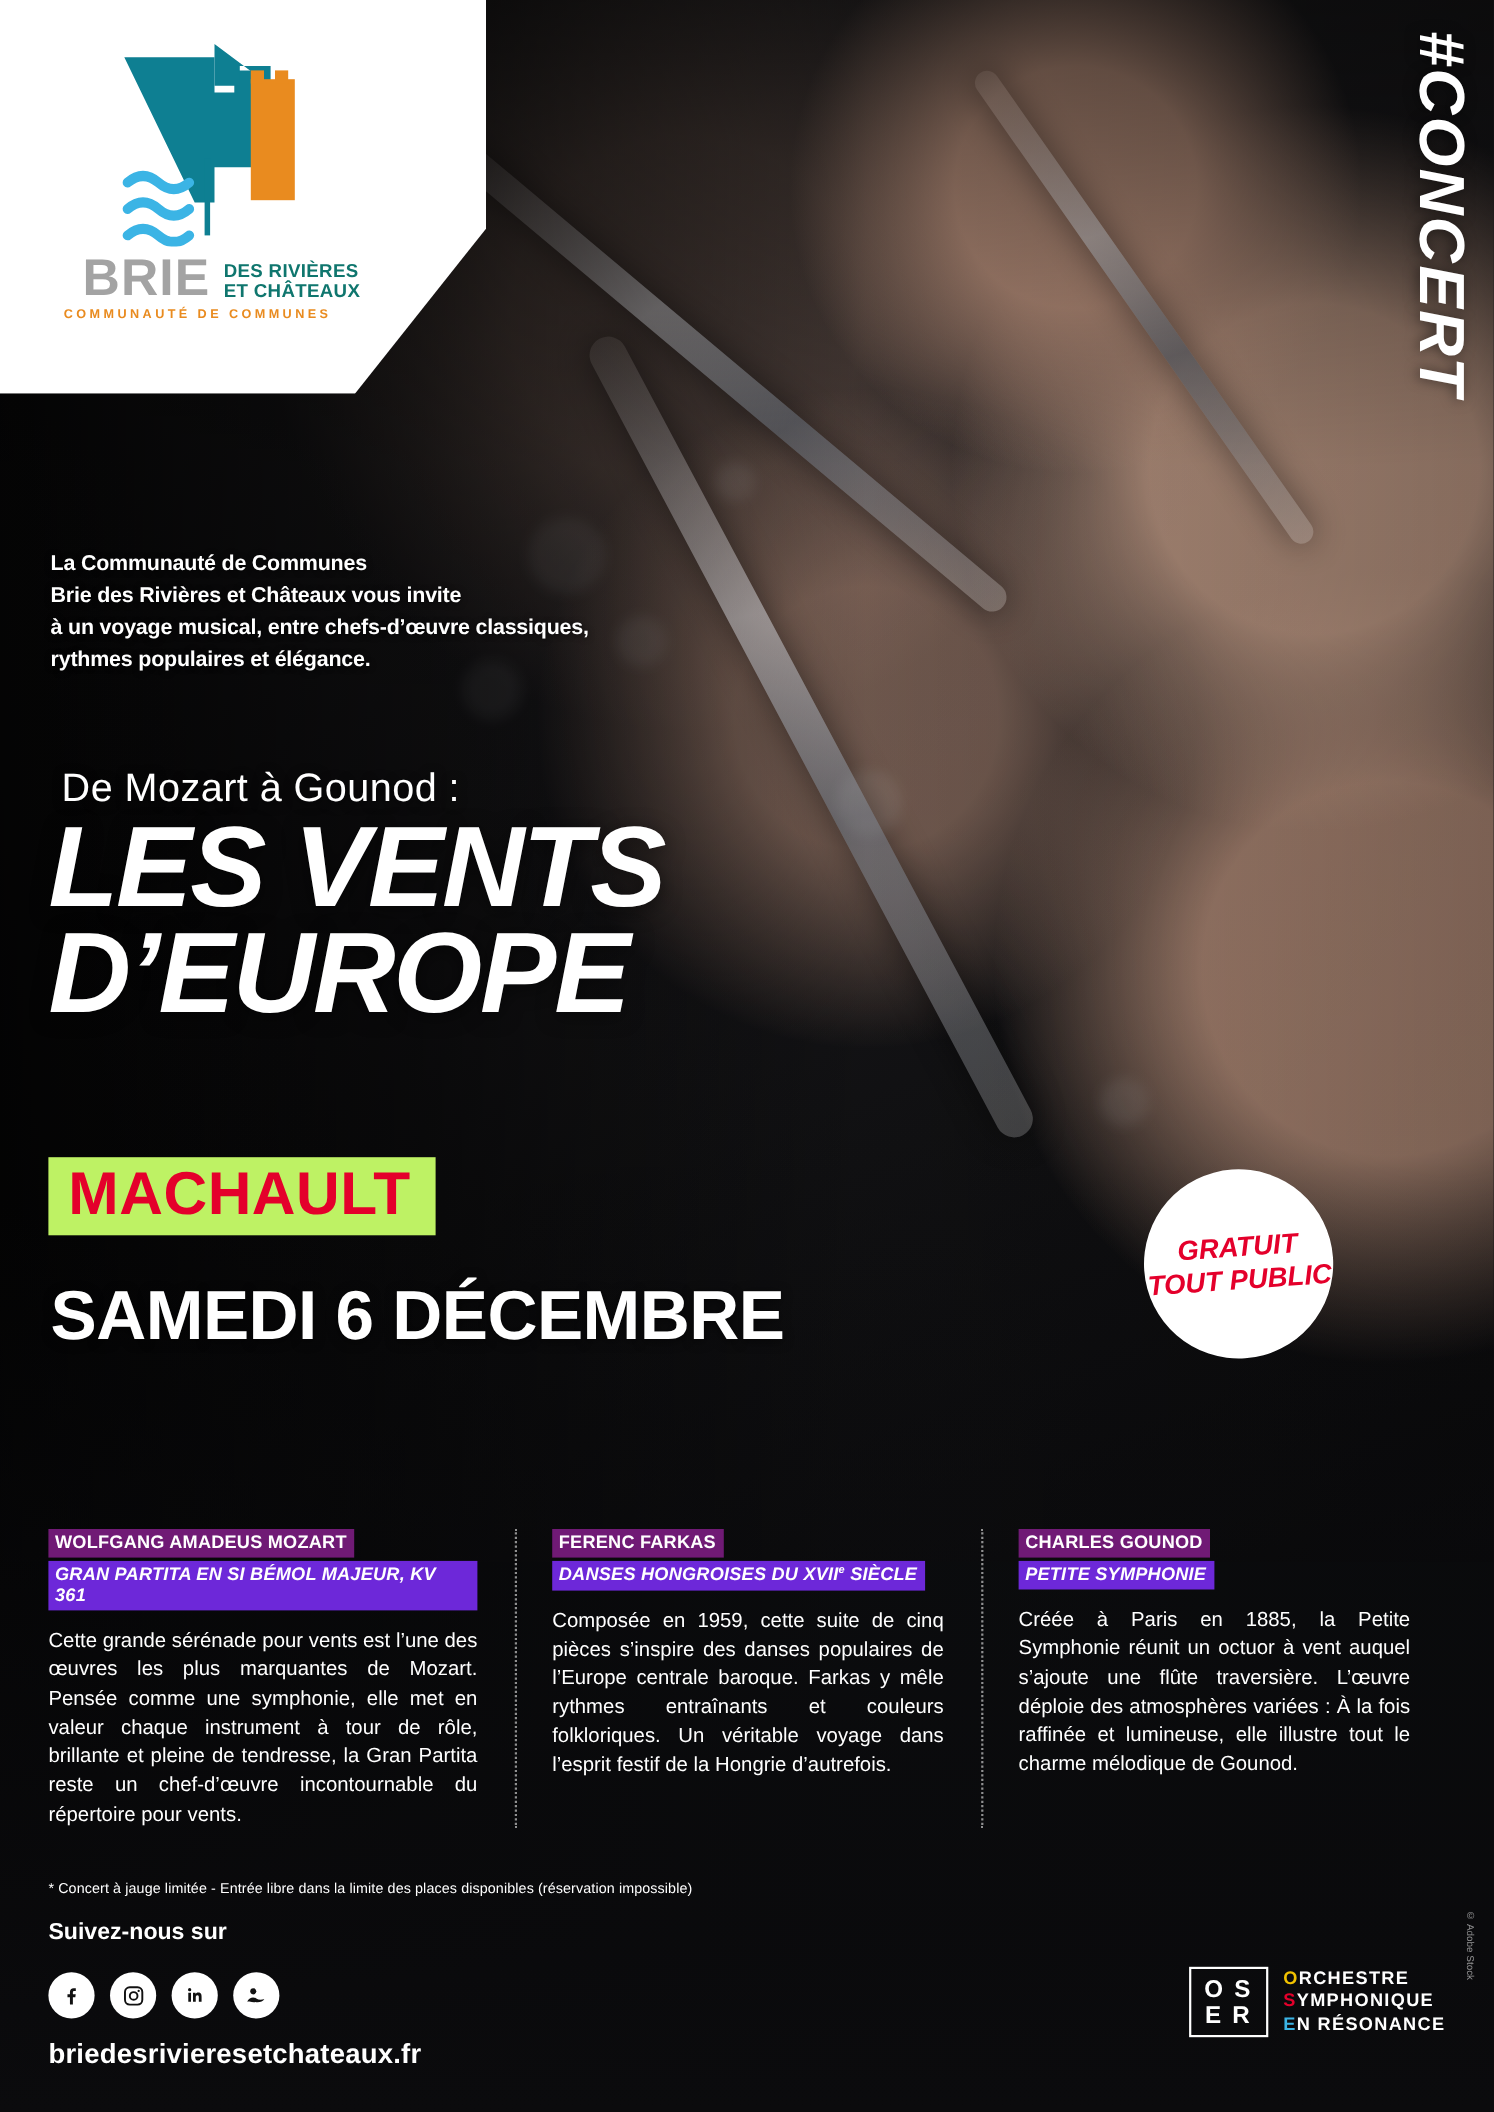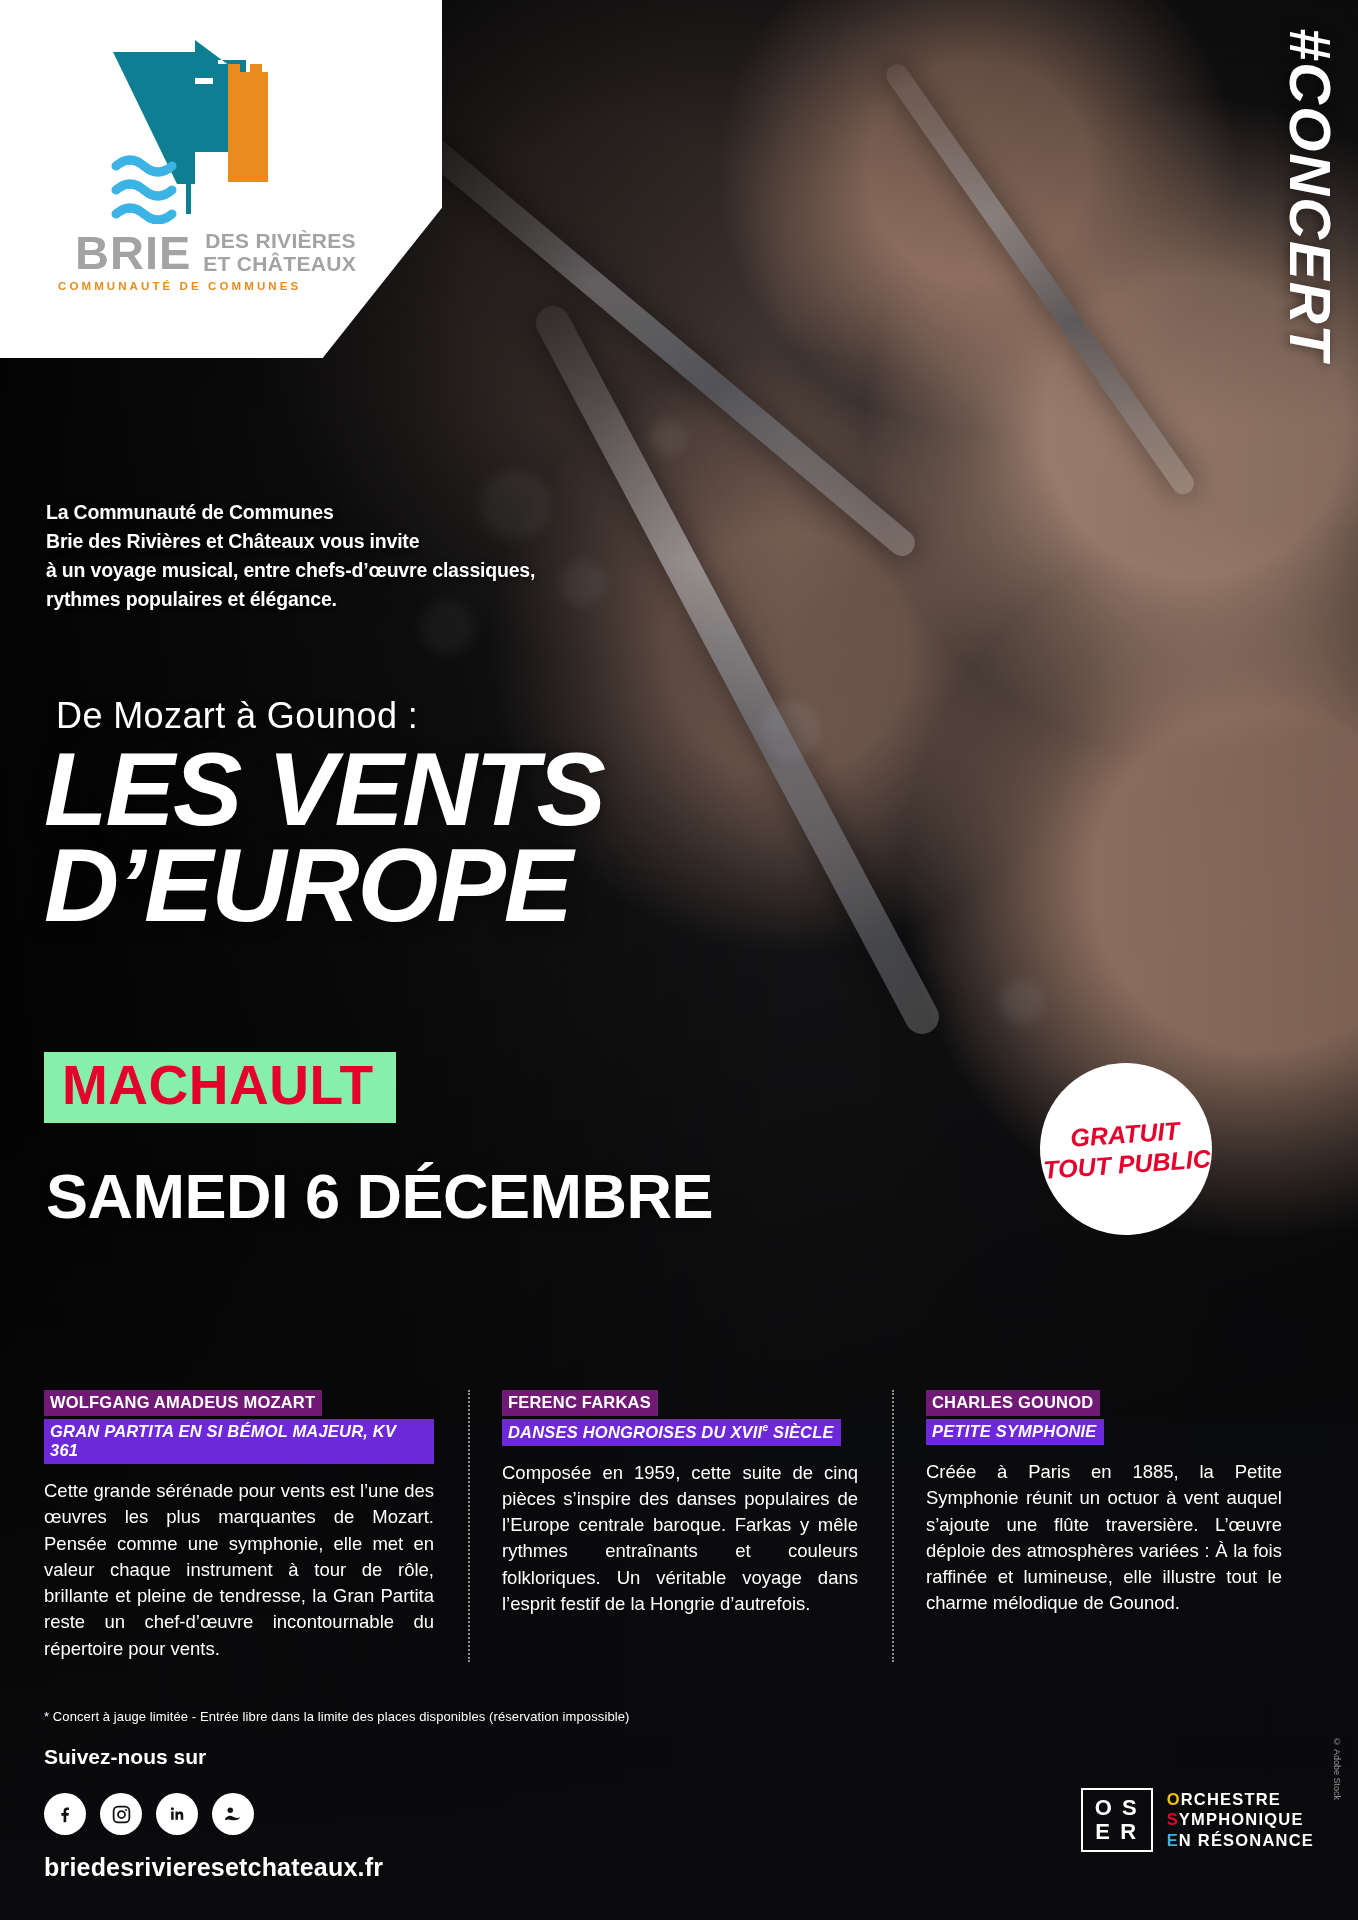--- a/index.html
+++ b/index.html
@@ -50,21 +50,21 @@
   .logo-wrap { position:absolute; left:58px; top:34px; z-index:6; width:330px; }
   .logo-mark { width:190px; height:190px; position:relative; margin-left:42px; }
   .logo-text { margin-top:6px; text-align:left; }
   .logo-brie {
     display:flex; align-items:flex-end; gap:12px; color:#0c7a8c;
   }
   .logo-brie .big {
     font-family:"Liberation Sans", sans-serif; font-weight:bold; font-size:47px;
     letter-spacing:1px; color:#a3a3a3; line-height:0.95;margin-left:17px;
   }
-  .logo-brie .stack { font-weight:bold; font-size:21px; line-height:1.08; color:#a3a3a3; letter-spacing:0.3px;text-align:right; }
+  .logo-brie .stack { font-weight:bold; font-size:17px; line-height:1.08; color:#0f766e; letter-spacing:0.3px; }
   .logo-sub {
     margin-top:5px; font-size:11.5px; letter-spacing:3.1px; color:#e98b1f; font-weight:bold;
   }
 
   
   .concert-vert {
     position:absolute; right:14px; top:28px; z-index:7;
     writing-mode:vertical-rl; text-orientation:mixed;
     font-weight:bold; font-style:italic; font-size:58px; letter-spacing:2px;
     color:#fff; text-shadow:0 2px 12px rgba(0,0,0,0.5);
@@ -89,21 +89,21 @@
     position:absolute; left:44px; top:742px; z-index:6; width:820px;
     font-size:104px; line-height:0.92; font-weight:bold; font-style:italic;
     letter-spacing:-2px; color:#fff;
     text-shadow:0 3px 18px rgba(0,0,0,0.55);
   }
   .maintitle span { display:block; }
 
   
   .city {
     position:absolute; left:44px; top:1052px; z-index:6;
-    background:#86efac; color:#e4002b; font-weight:bold; font-size:55px;
+    background:#bef264; color:#e4002b; font-weight:bold; font-size:55px;
     padding:6px 22px 10px 18px; letter-spacing:0.5px; line-height:1;text-align:right;
   }
   .date {
     position:absolute; left:46px; top:1165px; z-index:6;
     font-size:63px; font-weight:bold; letter-spacing:-0.5px; line-height:1;
     text-shadow:0 2px 10px rgba(0,0,0,0.6);
   }
   .time {
     position:absolute; left:46px; top:1255px; z-index:6;
     font-size:37px; font-weight:bold; letter-spacing:0px;

